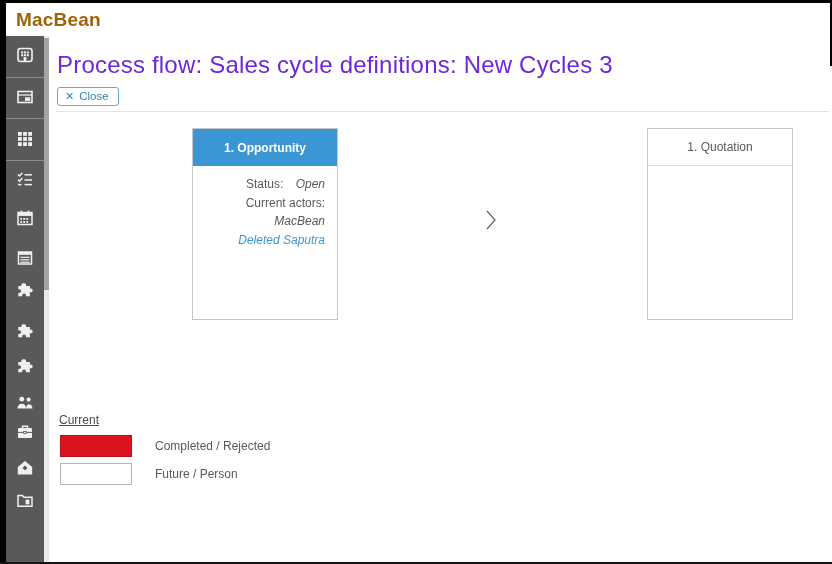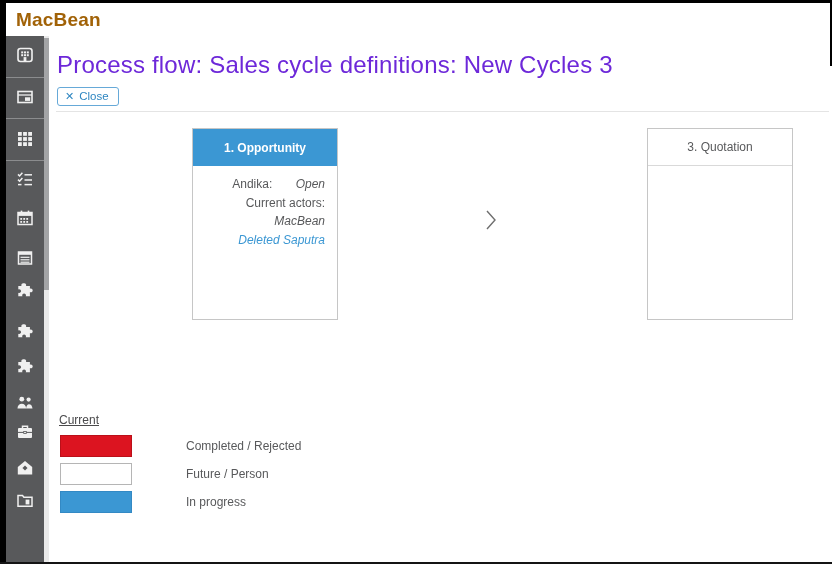--- a/index.html
+++ b/index.html
@@ -51,21 +51,21 @@
   .card-inprogress .hd { background:#3b97d3; color:#fff; font-weight:700; cursor:pointer; }
   .card-future { left:598px; }
   .card-future .hd { color:#58595b; border-bottom:1px solid #d9d9d9; }
   .flow-card .bd { padding:9px 12px; font-size:12px; color:#58595b; line-height:18.5px; }
   .link { color:#3b97d3; cursor:pointer; }
   .em { font-style:italic; }
   .connector { position:absolute; left:435px; top:172px; width:14px; height:24px; }
 
   
   .legend-title { position:absolute; left:10px; top:377px; font-size:12px; color:#4a4a4c; text-decoration:underline; }
-  .legend-row { position:absolute; left:11px; height:22px; display:flex; align-items:center;gap:31px; }
+  .legend-row { position:absolute; left:11px; height:22px; display:flex; align-items:center; }
   .legend-row .swatch { width:72px; height:22px; border:1px solid transparent; }
   .legend-row .lbl { margin-left:23px; font-size:12px; color:#58595b; white-space:nowrap; }
   .swatch.completed { border-color:#bb1019; }
   .swatch.future    { border-color:#b5b5b5; }
   .swatch.inprogress{ border-color:#3389c4; }
   .lr0 { top:399px; } .lr1 { top:427px; } .lr2 { top:455px; }
 </style>
 </head>
 <body>
 
@@ -232,50 +232,46 @@
           <span class="x">✕</span>
           <span>Close</span>
         </div>
 
         <div class="flow-rule"></div>
 
         <div class="flow-card card-inprogress">
           <div class="hd">1. Opportunity</div>
           <div class="bd">
             <div>
-              <span>Andika:</span>
-              <span class="em" style="margin-left:20px">Open</span>
+              <span>Status:</span>
+              <span class="em" style="margin-left:9px">Open</span>
             </div>
             <div>Current actors:</div>
             <div class="em">MacBean</div>
             <div class="link em">Deleted Saputra</div>
           </div>
         </div>
 
         <div class="connector">
           <svg width="14" height="24" viewBox="0 0 14 24">
               <path d="M3 3 L11 12 L3 21" fill="none" stroke="#6e6e6e" stroke-width="1.4"></path>
             </svg>
         </div>
 
         <div class="flow-card card-future">
-          <div class="hd">3. Quotation</div>
+          <div class="hd">1. Quotation</div>
           <div class="bd"></div>
         </div>
 
         <div class="legend-title">Current</div>
 
         <div class="legend-row lr0">
           <div class="swatch completed" style="background-color: rgb(220, 20, 32);"></div>
           <div class="lbl">Completed / Rejected</div>
         </div>
         <div class="legend-row lr1">
           <div class="swatch future" style="background-color: rgb(255, 255, 255);"></div>
           <div class="lbl">Future / Person</div>
-        </div>
-        <div class="legend-row lr2">
-          <div class="swatch inprogress" style="background-color: rgb(59, 151, 211);"></div>
-          <div class="lbl">In progress</div>
         </div>
       </div>
     </div>
   </div>
 </div>
 
 </body></html>

